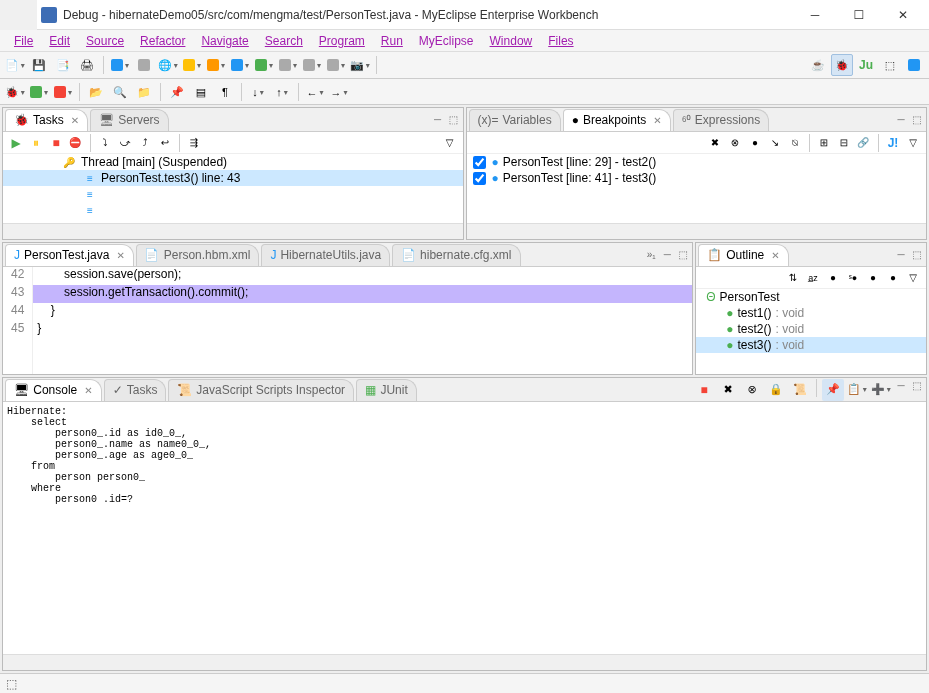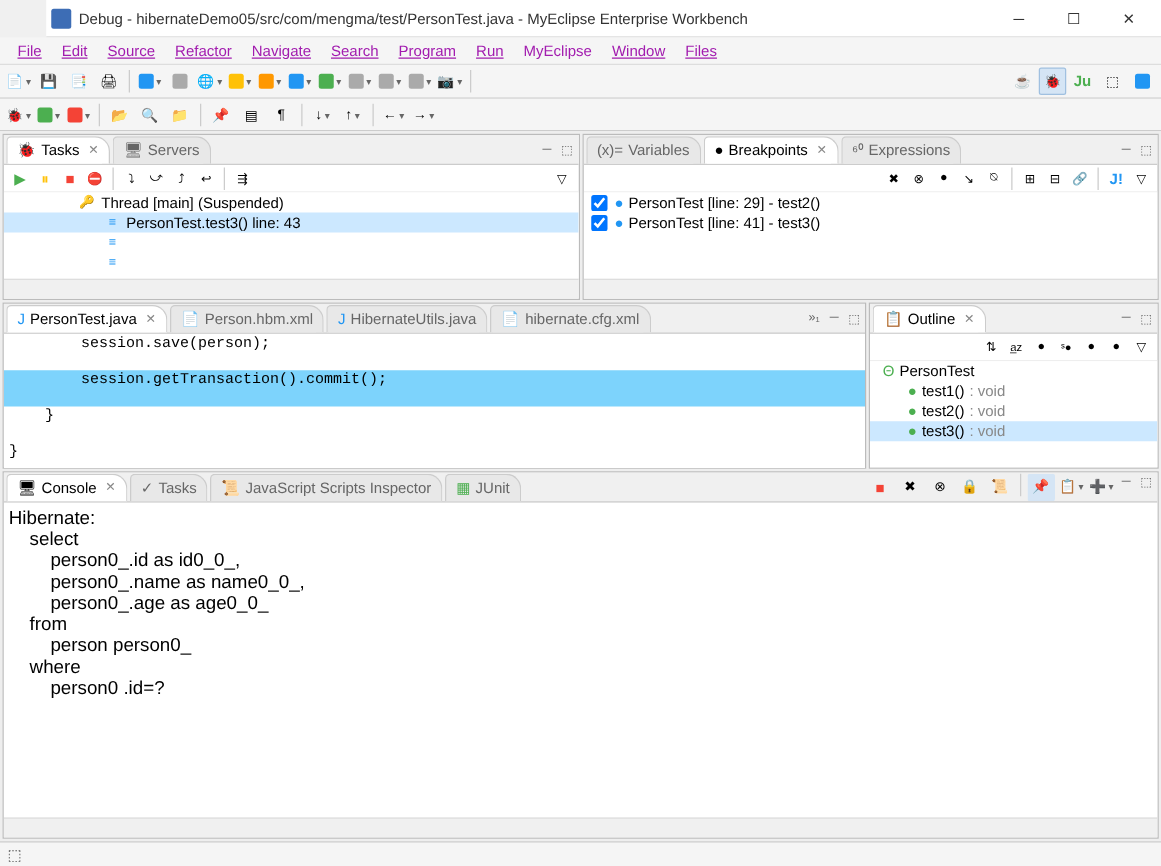--- a/index.html
+++ b/index.html
@@ -48,25 +48,25 @@
 
 .tree-item { display: flex; align-items: center; padding: 1px 2px; gap: 4px; }
 .tree-item.sel { background: #cce8ff; }
 .tree-icon { width: 14px; height: 14px; font-size: 10px; display: inline-flex; align-items: center; justify-content: center; }
 
 
 .code-area { display: flex; font-family: Consolas, monospace; font-size: 14px; }
 .gutter { background: #fff; text-align: right; color: #888; padding: 0 8px; border-right: 1px solid #eee; }
 .gutter .ln { height: 18px; }
 .code-lines { flex: 1; }
-.code-lines .cl { height: 29px; white-space: pre; padding: 0 4px; font-family: Liberation Mono, monospace; }
-.cl.hl { background: #7dd3fc; }
-
-
-.console-text { font-family: Liberation Sans, sans-serif; font-size: 15px; white-space: pre; padding: 4px; }
+.code-lines .cl { height: 18px; white-space: pre; padding: 0 4px; }
+.cl.hl { background: #c4b5fd; }
+
+
+.console-text { font-family: Liberation Mono, monospace; font-size: 10px; white-space: pre; padding: 4px; }
 .console-header { background: #f5f5f5; padding: 2px 6px; font-size: 11px; color: #555; border-bottom: 1px solid #ddd; }
 
 
 .outline-item { display: flex; align-items: center; gap: 4px; padding: 1px 4px; }
 .outline-item.sel { background: #cce8ff; }
 .ret { color: #888; }
 .method { color: #000; }
 
 
 .scrollbar-h { height: 16px; background: #f0f0f0; border-top: 1px solid #ddd; }
@@ -291,20 +291,26 @@
             <span>HibernateUtils.java</span>
           </div>
         <div class="tab inactive">📄 <span>hibernate.cfg.xml</span></div>
         <div class="rt">
           <span class="ic">»₁</span>
           <span class="ic">─</span>
           <span class="ic">⬚</span>
         </div>
       </div>
       <div class="panel-body code-area">
+        <div class="gutter">
+          <div class="ln">42</div>
+          <div class="ln">43</div>
+          <div class="ln">44</div>
+          <div class="ln">45</div>
+        </div>
         <div class="code-lines">
           <div class="cl">        session.save(person);</div>
           <div class="cl hl">        session.getTransaction().commit();</div>
           <div class="cl">    }</div>
           <div class="cl">}</div>
         </div>
       </div>
     </div>
 
     <div class="panel" style="flex:1">

